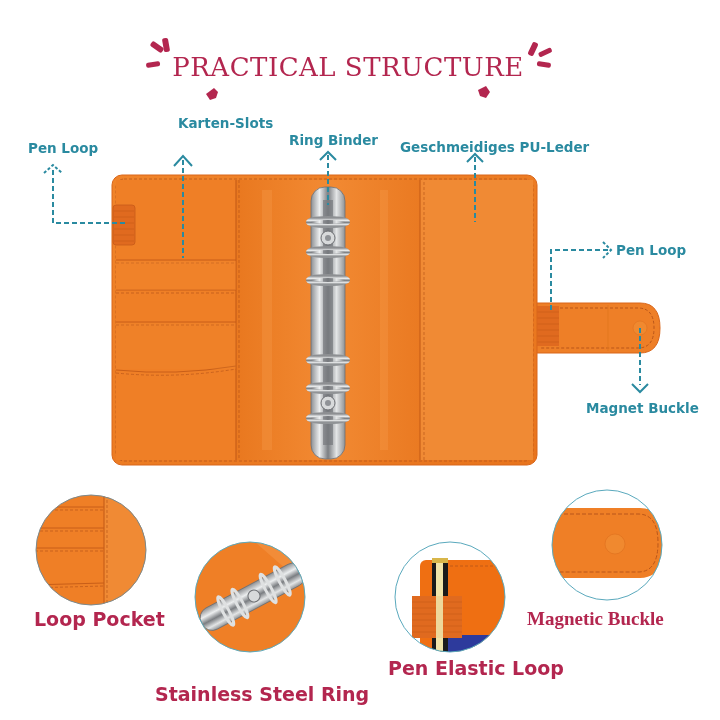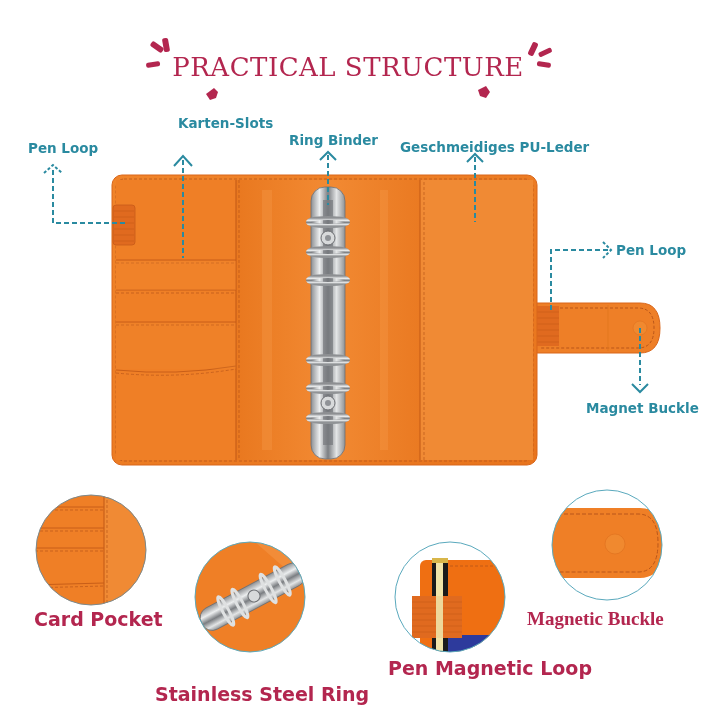--- a/index.html
+++ b/index.html
@@ -241,16 +241,16 @@
   <circle cx="607" cy="545" r="55" fill="none" stroke="#5aa9bd" stroke-width="1"></circle>
 </svg>
 
 <div class="label" style="left:28px; top:140px;">Pen Loop</div>
 <div class="label" style="left:142px; top:115px;margin-left:36px;">Karten-Slots</div>
 <div class="label" style="left:289px; top:132px;">Ring Binder</div>
 <div class="label" style="left:400px; top:139px;">Geschmeidiges PU-Leder</div>
 <div class="label" style="left:616px; top:242px;">Pen Loop</div>
 <div class="label" style="left:586px; top:400px;text-align:center;">Magnet Buckle</div>
 
-<div class="caption" style="left:34px; top:608px;">Card Pocket</div>
+<div class="caption" style="left:34px; top:608px;">Loop Pocket</div>
 <div class="caption" style="left:155px; top:683px;">Stainless Steel Ring</div>
-<div class="caption" style="left:388px; top:657px;">Pen Magnetic Loop</div>
+<div class="caption" style="left:388px; top:657px;">Pen Elastic Loop</div>
 <div class="caption" style="left:527px; top:608px;font-family:Liberation Serif, serif;">Magnetic Buckle</div>
 
 </body></html>

